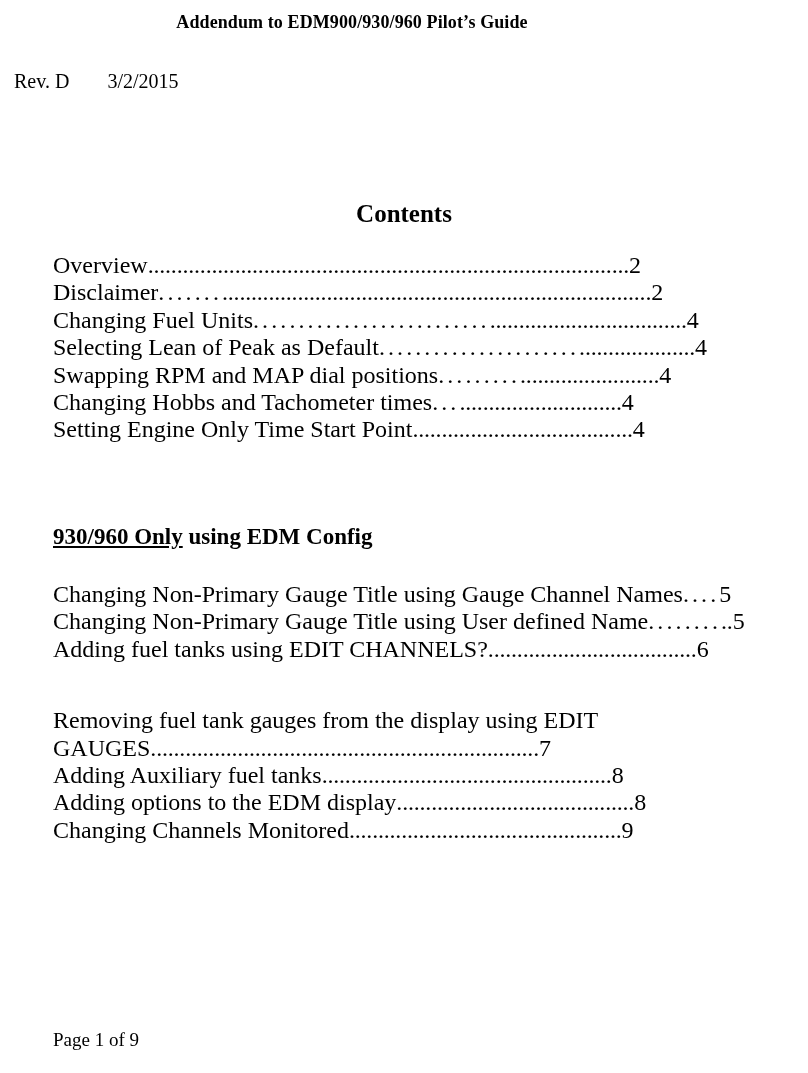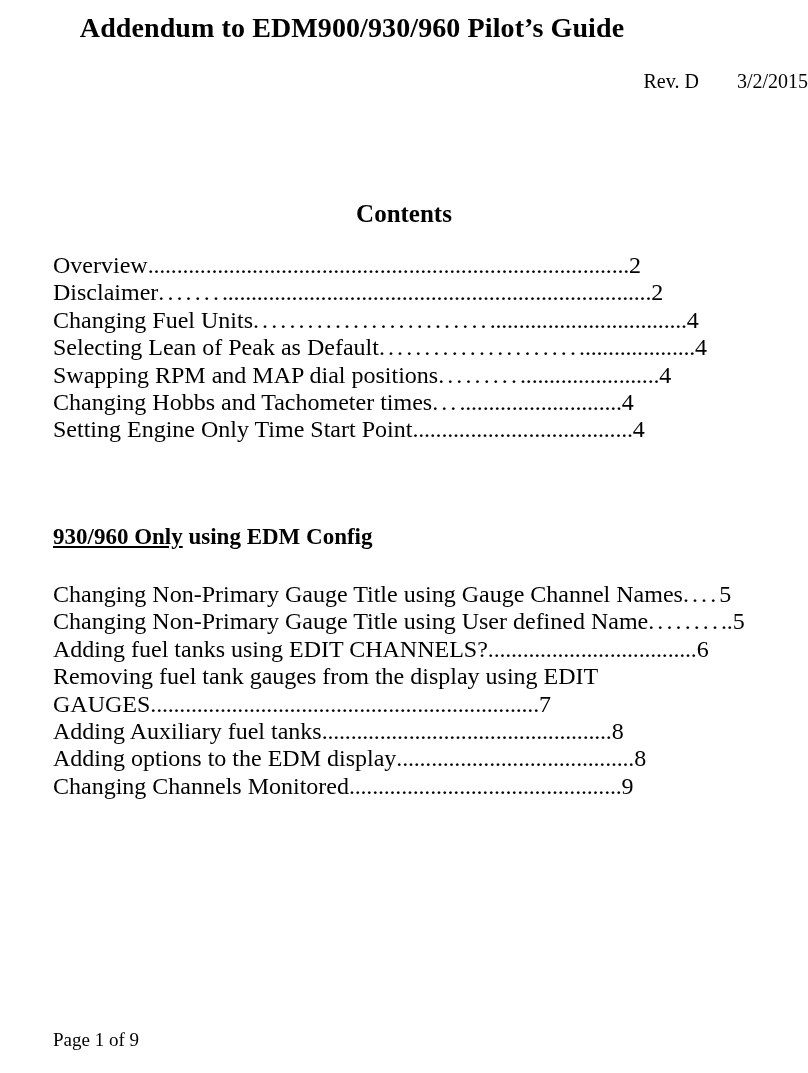--- a/index.html
+++ b/index.html
@@ -22,32 +22,32 @@
   }
 
   
   .doc-title {
     position: absolute;
     top: 12px;
     left: 0;
     width: 668px;
     text-align: center;
     font-weight: bold;
-    font-size: 28px;
+    font-size: 18px;
     letter-spacing: 0.1px;
     padding-left: 36px;
     box-sizing: border-box;
     white-space: nowrap;
   }
   .rev-line {
     position: absolute;
     top: 70px;
     left: 0;
     width: 808px;
-    text-align: right;
+    text-align: left;
     font-size: 20px;
     padding-left: 14px;
     box-sizing: border-box;
     white-space: nowrap;
   }
   .rev-gap {
     display: inline-block;
     width: 38px;
   }
 
@@ -87,20 +87,21 @@
   }
   .toc-entry .pageno { }
 
   
   .toc-entry.wrapped {
     white-space: normal;
   }
   .toc-entry.wrapped .first-line {
     display: block;
     white-space: nowrap;
+    margin-top: 44px;
   }
   .toc-entry.wrapped .second-line {
     display: block;
     white-space: nowrap;
   }
 
   
   .section-heading {
     position: absolute;
     left: 53px;

